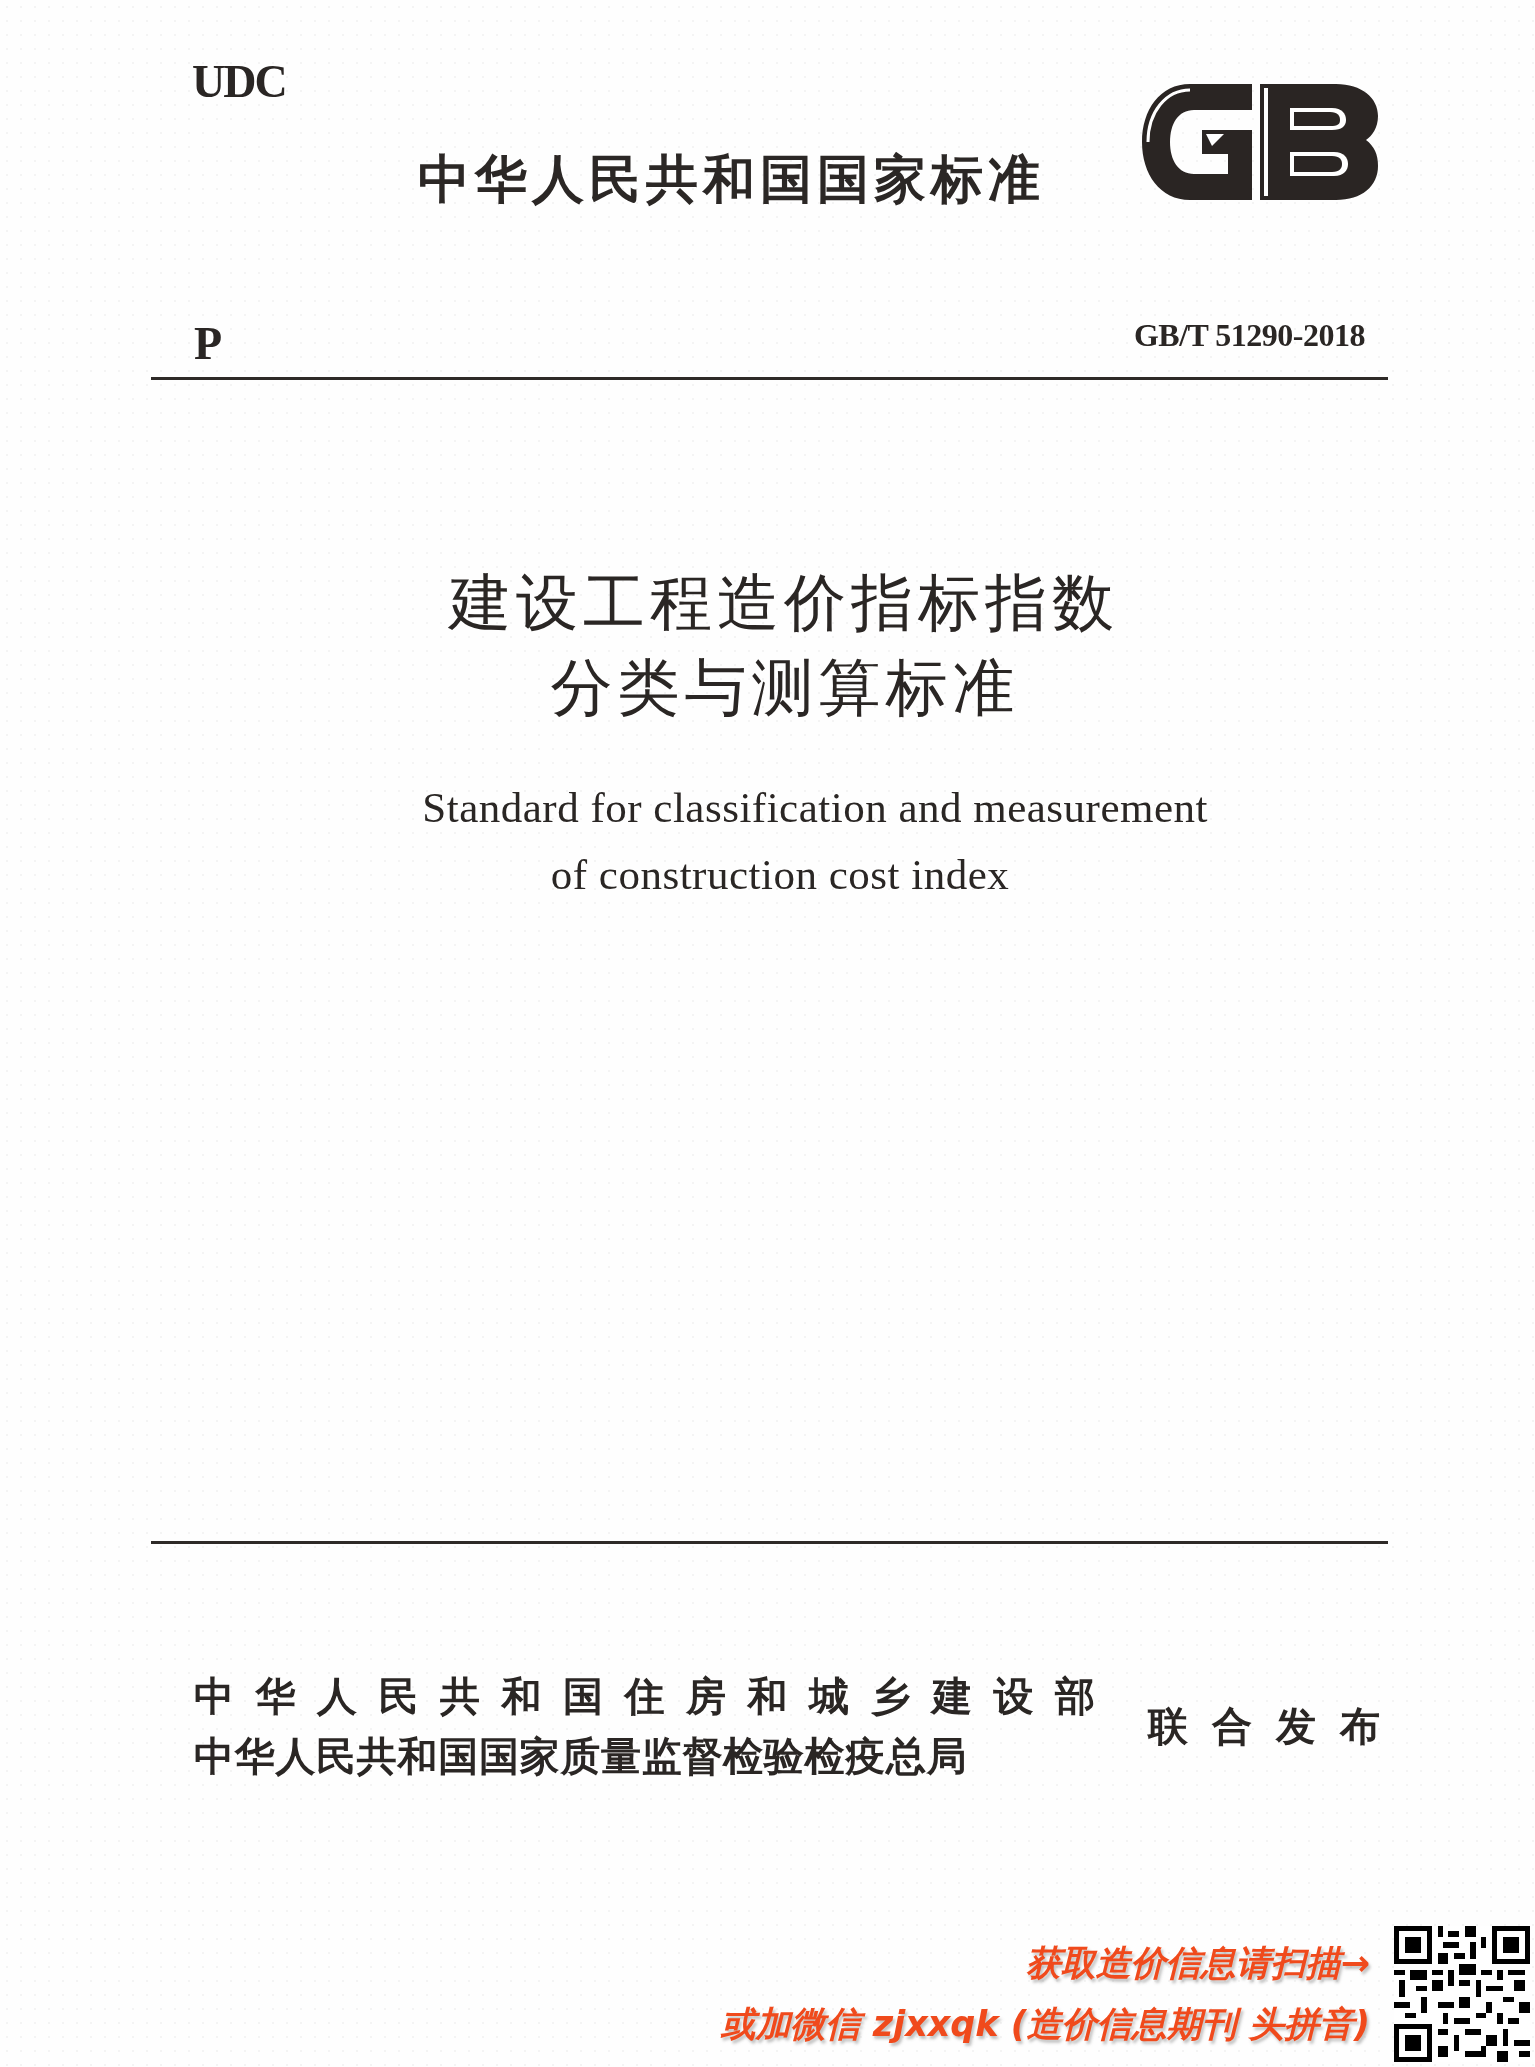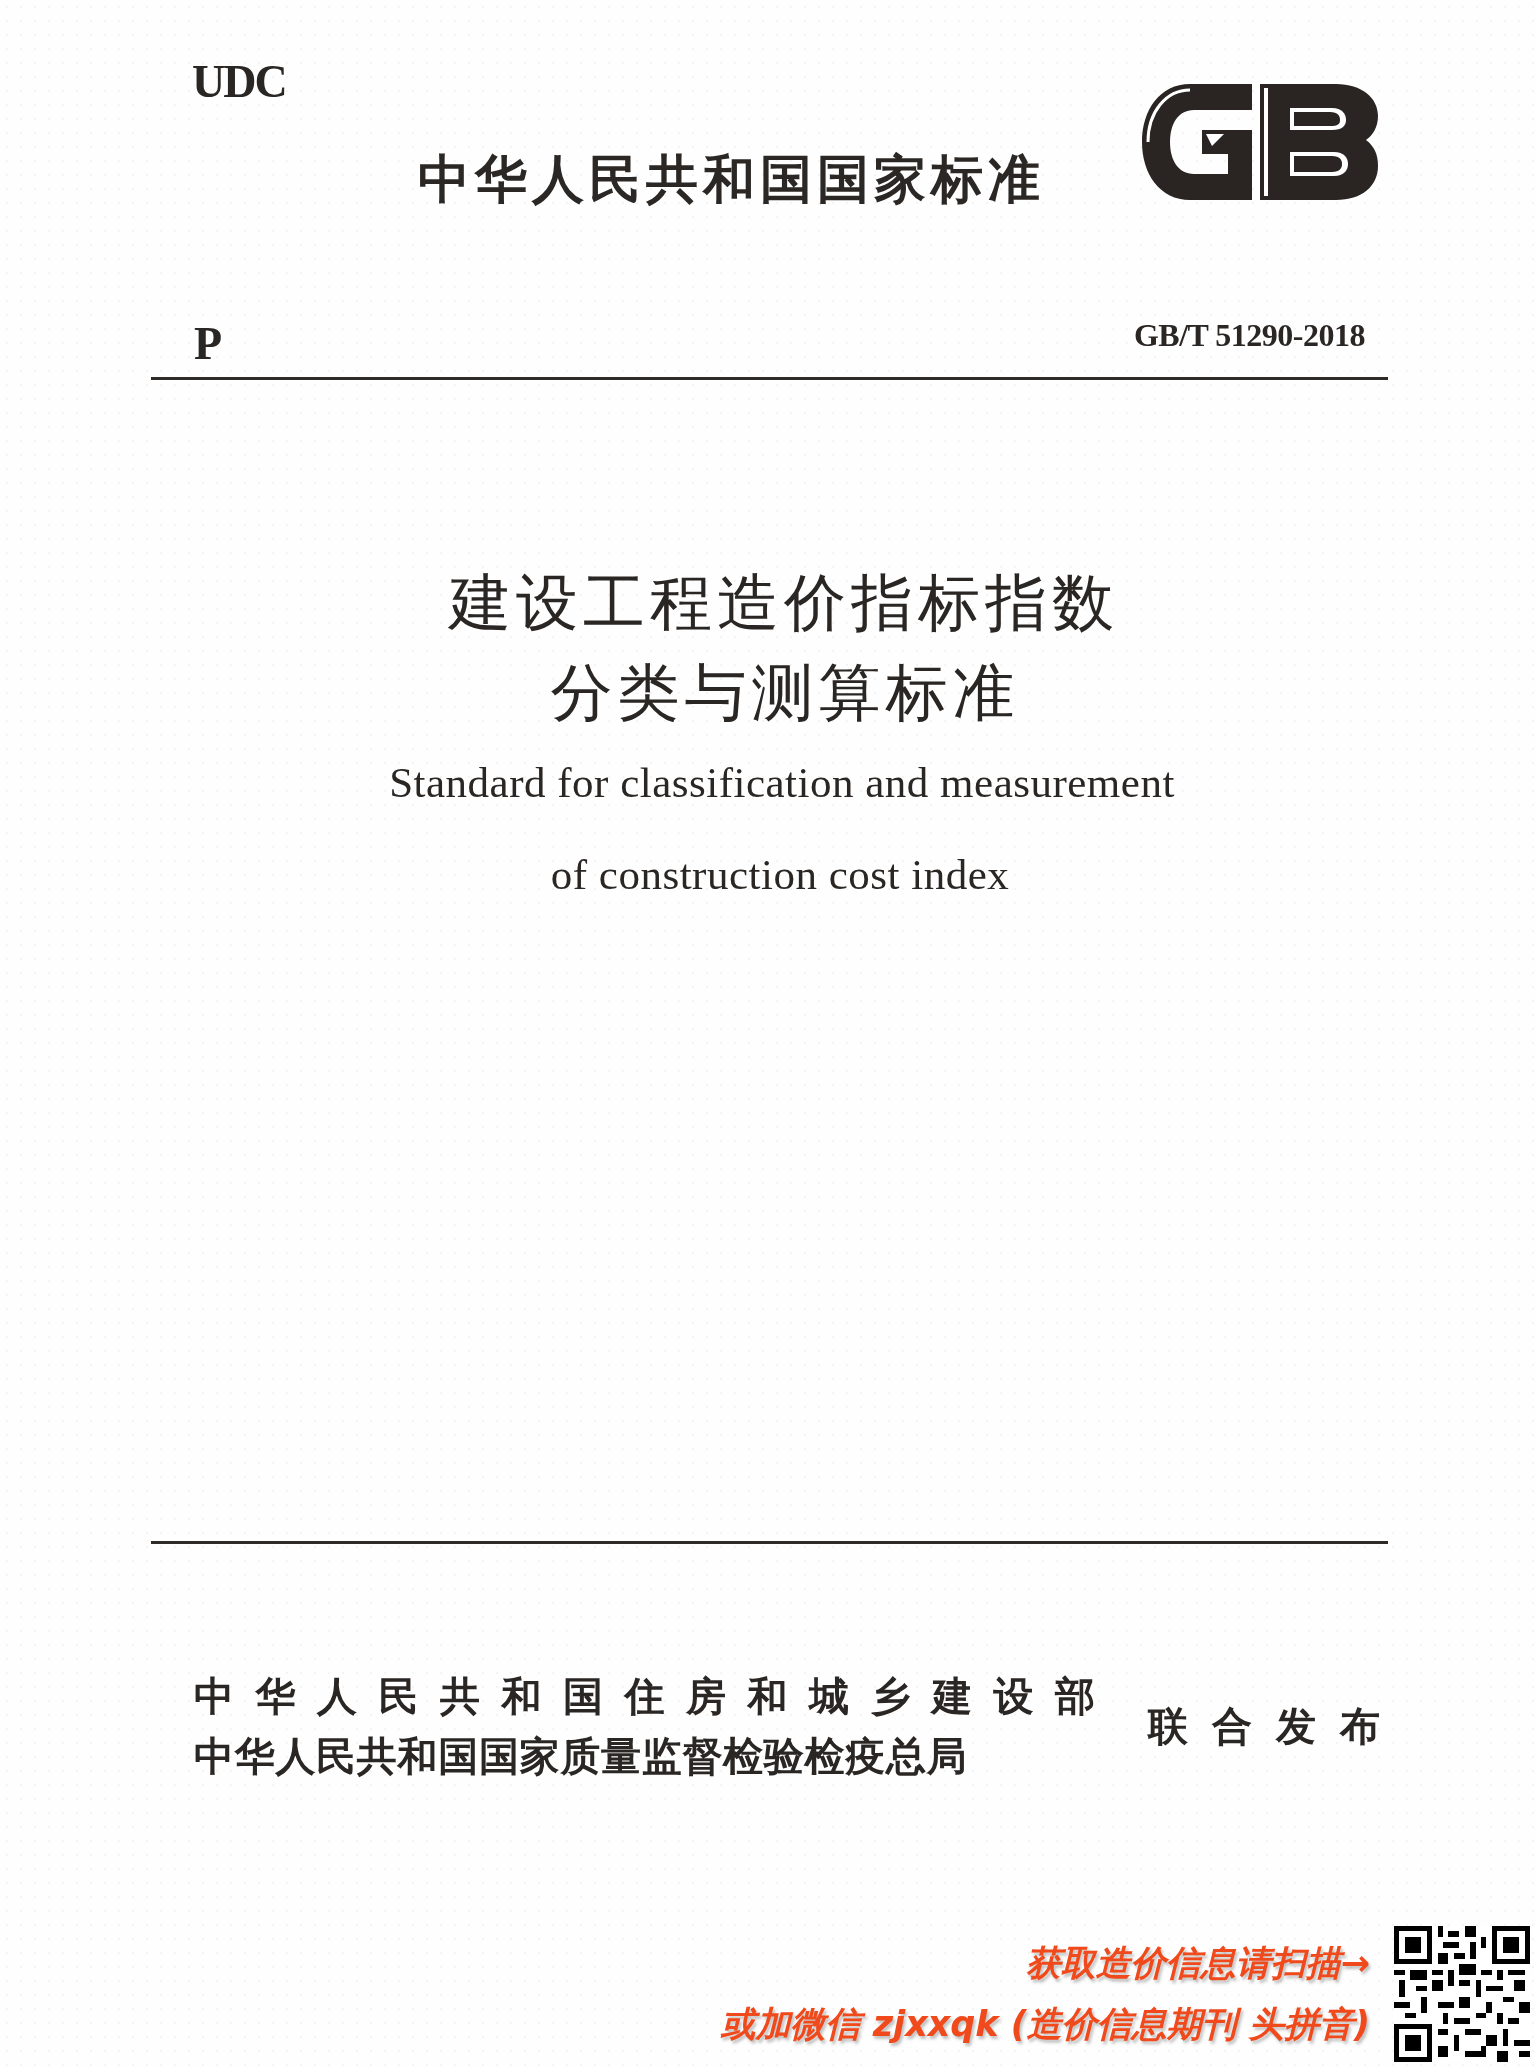--- a/index.html
+++ b/index.html
@@ -23,22 +23,22 @@
   #udc { left: 192px; top: 28px; font-size: 46px; letter-spacing: -2px; }
   #nat-std { left: 418px; top: 153px; font-size: 52px; letter-spacing: 5px; font-weight: bold; color:#2b2725; }
   #gb-logo { left: 1140px; top: 82px; width: 240px; height: 120px; }
   #cls-p { left: 194px; top: 290px; font-size: 46px; }
   #std-no { right: 170px; top: 288px; font-size: 32px; letter-spacing: -0.5px; }
   .rule { position: absolute; left: 151px; width: 1237px; height: 3px; background: #2e2a28; }
   #rule-top { top: 377px; }
   #rule-bottom { top: 1541px; }
 
   #title-1 { left: 420px; top: 572px; width: 728px; text-align: center; font-size: 62px; letter-spacing: 5px; font-family: "DejaVu Serif", serif; color:#2a2624;}
-  #title-2 { left: 530px; top: 662px; width: 510px; text-align: center; font-size: 62px; letter-spacing: 5px; font-family: Liberation Serif, serif; color:#2a2624;}
-  #en-1 { left: 356px; top: 761px; width: 852px; text-align: center; font-size: 43px; letter-spacing: 0.5px; }
+  #title-2 { left: 530px; top: 662px; width: 510px; text-align: center; font-size: 62px; letter-spacing: 5px; font-family: Liberation Mono, monospace; color:#2a2624;}
+  #en-1 { left: 356px; top: 786px; width: 852px; text-align: right; font-size: 43px; letter-spacing: 0.5px; }
   #en-2 { left: 532px; top: 853px; width: 496px; text-align: center; font-size: 43px; letter-spacing: 0.5px; }
 
   #issue-date { left: 195px; top: 1444px; font-size: 44px; }
   #issue-date .lbl, #impl-date .lbl { font-family: "DejaVu Sans", sans-serif; font-weight: bold; font-size: 40px; margin-left: 40px; letter-spacing: 2px;}
   #impl-date { left: 945px; top: 1444px; font-size: 44px; }
 
   #pub-1 { left: 194px; top: 1676px; font-size: 40px; letter-spacing: 21.5px; }
   #pub-2 { left: 194px; top: 1736px; font-size: 40px; letter-spacing: 0.7px; }
   #pub-joint { left: 1148px; top: 1706px; font-size: 40px; letter-spacing: 24px; }
 

